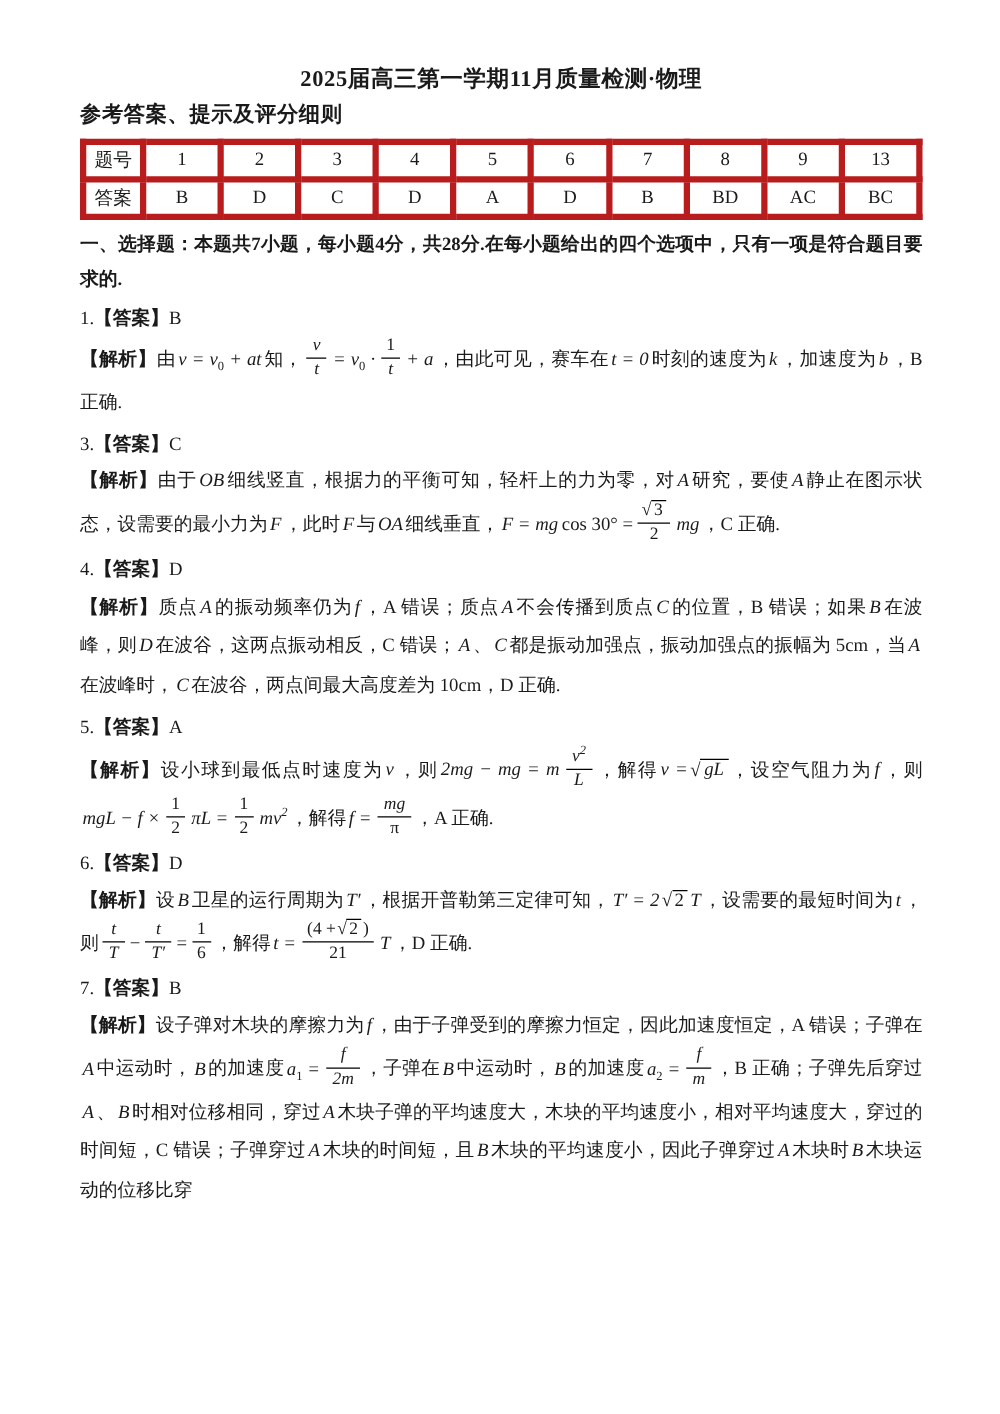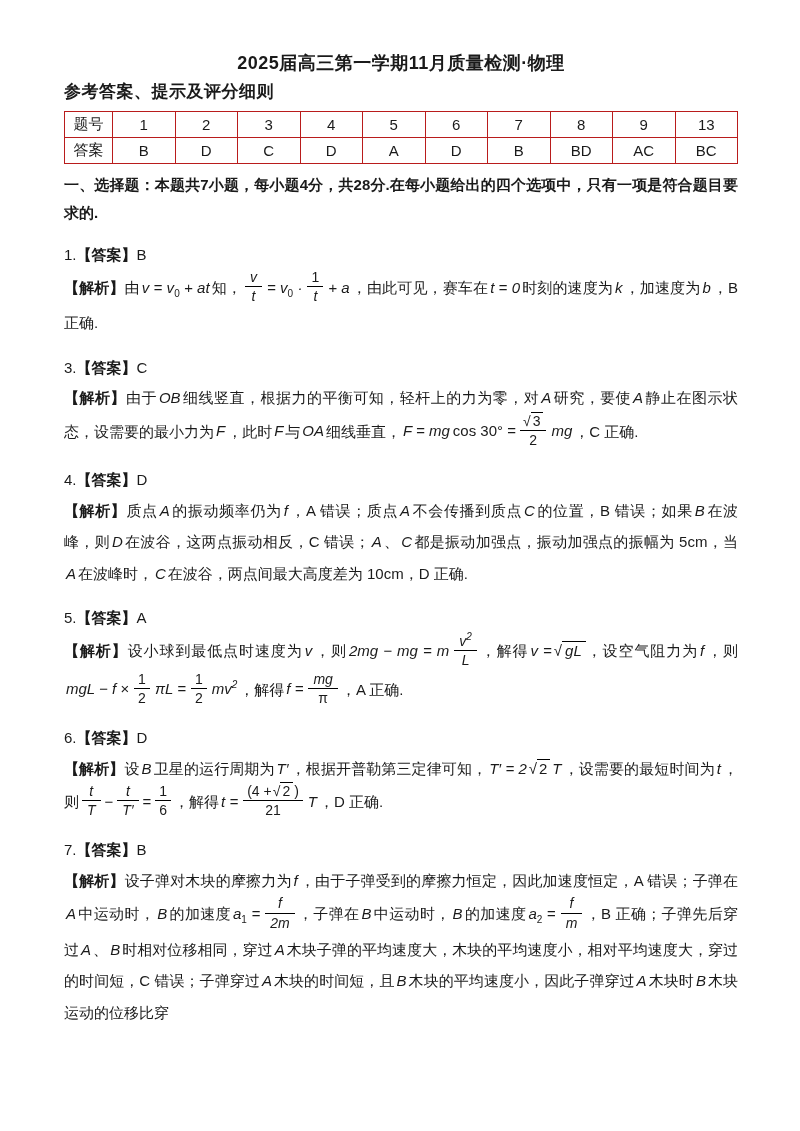--- a/index.html
+++ b/index.html
@@ -6,21 +6,21 @@
     margin: 0; padding: 0;
     width: 800px; height: 1131px;
     background: #ffffff;
     overflow: hidden;
   }
   .page {
     box-sizing: border-box;
     width: 800px; height: 1131px;
     padding: 52px 62px 0 64px;
     color: #1a1a1a;
-    font-family: Liberation Sans, sans-serif;
+    font-family: Liberation Serif, serif;
     font-size: 15px;
   }
   .doc-title {
     text-align: center;
     font-size: 18px;
     font-weight: bold;
     line-height: 1.25;
     margin: 0 0 7px 0;
     letter-spacing: 0.5px;
   }
@@ -32,38 +32,38 @@
     margin: 0 0 9px 0;
     letter-spacing: 0.5px;
   }
   table.answers {
     width: 100%;
     border-collapse: collapse;
     table-layout: fixed;
     border: 1.5px solid #000;
   }
   table.answers td, table.answers th {
-    border: 1px solid #b91c1c;
+    border: 5px solid #b91c1c;
     text-align: center;
     vertical-align: middle;
     height: 25px;
     font-size: 15px;
     font-weight: normal;
     padding: 0;
   }
   .section-heading {
     font-weight: bold;
     line-height: 1.85;
     margin: 7px 0 2px 0;
     text-align: justify;
   }
   .item { margin: 0; }
   .answer-line {
     line-height: 1.9;
-    margin-top: 15px;
+    margin-top: 3px;
   }
   .analysis {
     line-height: 2.1;
     text-align: justify;
   }
   .tag { font-weight: bold; }
   .cjk { }
   .math {
     font-style: italic;
     margin: 0 2px;

